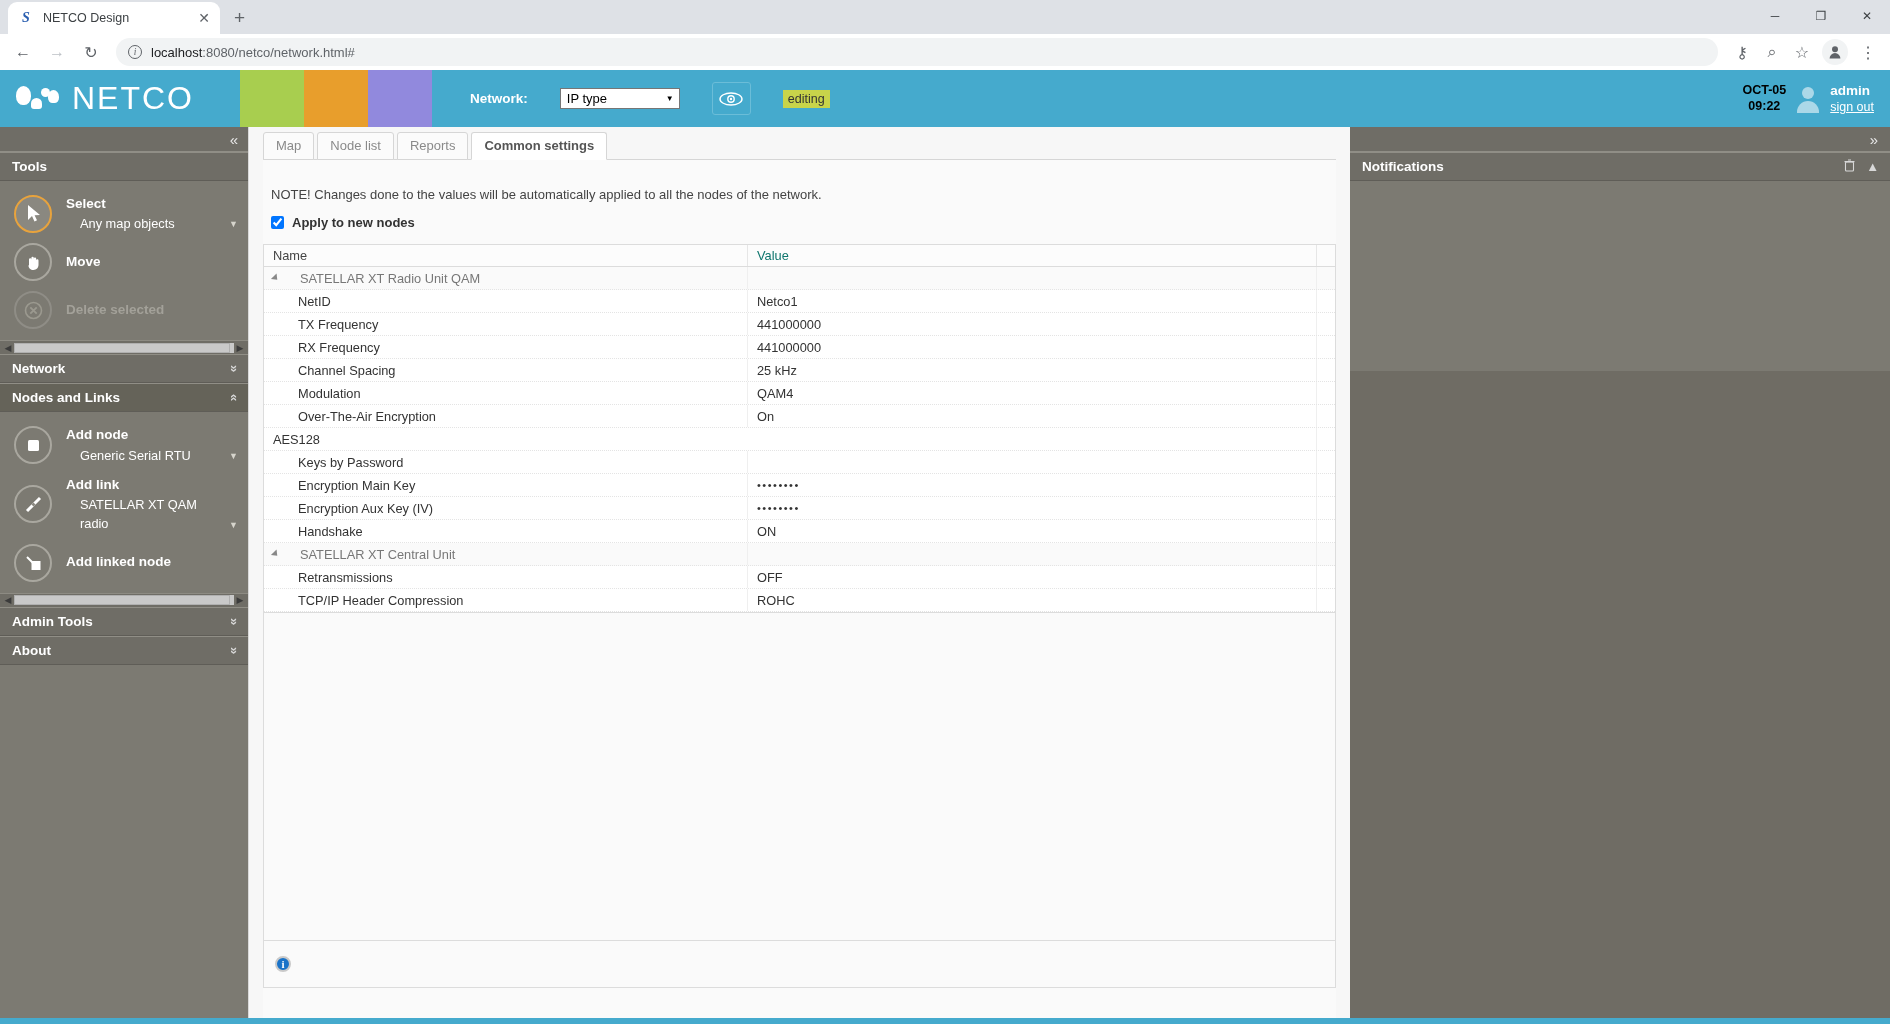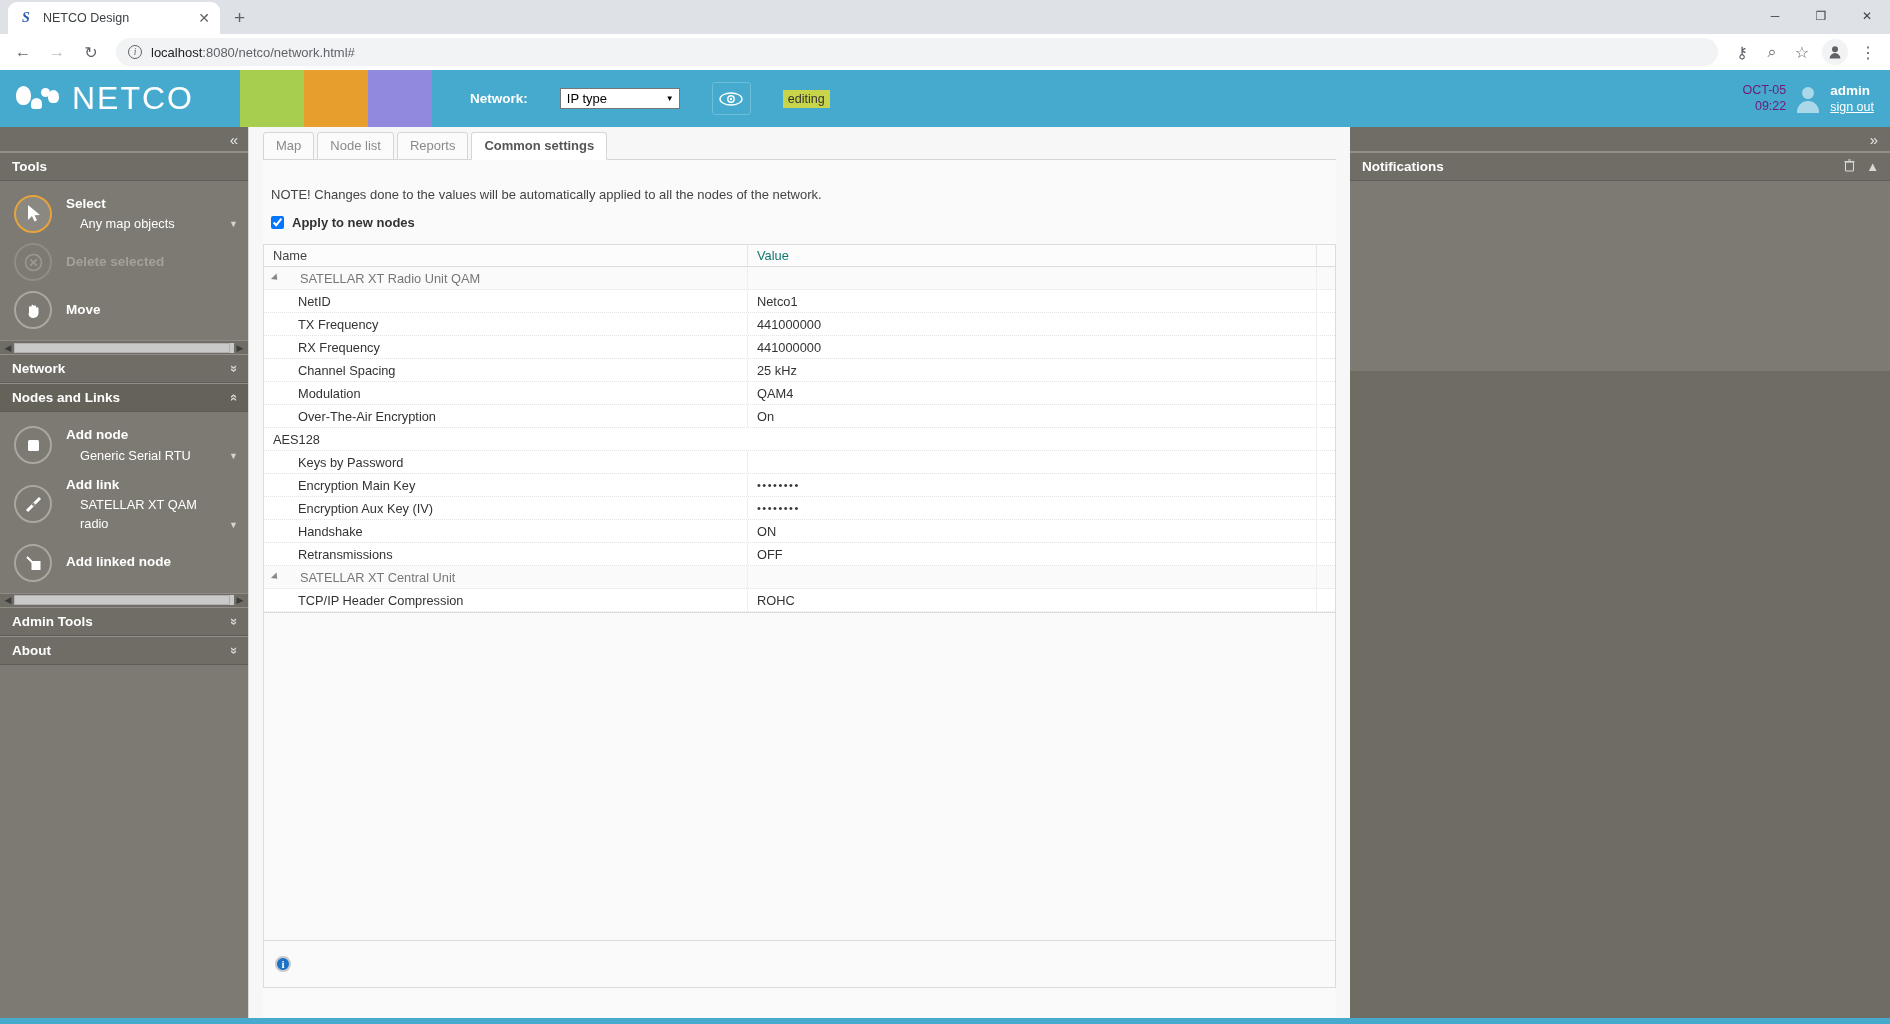--- a/index.html
+++ b/index.html
@@ -69,21 +69,21 @@
     font-size: 13px; color: #000; display: flex; align-items: center;
     justify-content: space-between; padding: 0 5px 0 6px; cursor: pointer;
   }
   .net-select .caret { font-size: 8px; }
   .eye-btn {
     width: 39px; height: 33px; border: 1px solid #6bbdd8; border-radius: 3px;
     display: flex; align-items: center; justify-content: center; cursor: pointer;
   }
   .editing-badge { background: #c8d44a; color: #333; font-size: 12.5px; padding: 2px 5px; }
   .hdr-right { display: flex; align-items: center; gap: 9px; padding-right: 16px; }
-  .datetime { color: #701a75; font-size: 12.5px; line-height: 1.25; text-align: right; }
+  .datetime { color: #000000; font-size: 12.5px; line-height: 1.25; text-align: center; font-weight: bold; }
   .user-avatar { width: 26px; height: 28px; position: relative; opacity: .55; }
   .ua-head { position: absolute; width: 12px; height: 12px; border-radius: 50%; background: #fff; left: 7px; top: 2px; }
   .ua-body { position: absolute; width: 22px; height: 12px; border-radius: 11px 11px 0 0; background: #fff; left: 2px; top: 16px; }
   .user-block { color: #fff; font-size: 12.5px; line-height: 1.3; text-align: left; }
   .user-name { font-weight: bold; font-size: 13.5px; }
   .signout { text-decoration: underline; cursor: pointer; display: block; }
 
   
   .app-body { display: flex; height: 891px; background: #6f6c64; }
 
@@ -282,38 +282,38 @@
               <path d="M3 1 L3 16 L7 12 L9.5 17.5 L12 16.3 L9.6 11.2 L15 11 Z" fill="#fff"></path>
             </svg>
         </div>
         <div class="tool-text">
           <div class="tool-title">Select</div>
           <div class="tool-sub">Any map objects</div>
         </div>
         <span class="tool-dd">▼</span>
       </div>
       <div class="tool-row">
+        <div class="tool-icon">
+          <svg width="17" height="19" viewBox="0 0 17 19">
+              <path d="M4 12 L4 6.5a1.2 1.2 0 0 1 2.4 0V5a1.2 1.2 0 0 1 2.4 0v.8a1.2 1.2 0 0 1 2.4 0v1.2a1.2 1.2 0 0 1 2.3.4v4.4c0 3-2 5.2-5 5.2s-5-2-5-4.6z" fill="#fff"></path>
+            </svg>
+        </div>
+        <div class="tool-text">
+          <div class="tool-title">Move</div>
+        </div>
+      </div>
+      <div class="tool-row">
         <div class="tool-icon dim">
           <svg width="19" height="19" viewBox="0 0 19 19">
               <circle cx="9.5" cy="9.5" r="8" fill="none" stroke="#9b998f" stroke-width="1.6"></circle>
               <path d="M6.3 6.3 L12.7 12.7 M12.7 6.3 L6.3 12.7" stroke="#9b998f" stroke-width="1.8"></path>
             </svg>
         </div>
         <div class="tool-text dim">
           <div class="tool-title">Delete selected</div>
-        </div>
-      </div>
-      <div class="tool-row">
-        <div class="tool-icon">
-          <svg width="17" height="19" viewBox="0 0 17 19">
-              <path d="M4 12 L4 6.5a1.2 1.2 0 0 1 2.4 0V5a1.2 1.2 0 0 1 2.4 0v.8a1.2 1.2 0 0 1 2.4 0v1.2a1.2 1.2 0 0 1 2.3.4v4.4c0 3-2 5.2-5 5.2s-5-2-5-4.6z" fill="#fff"></path>
-            </svg>
-        </div>
-        <div class="tool-text">
-          <div class="tool-title">Move</div>
         </div>
       </div>
     </div>
     <div class="hscroll">
       <span class="hs-arrow">◀</span>
       <div class="hs-track">
           <div class="hs-thumb" style="width:98%"></div>
         </div>
       <span class="hs-arrow">▶</span>
     </div>
@@ -462,32 +462,32 @@
         <div class="grow">
           <div class="g-name">Encryption Aux Key (IV)</div>
           <div class="g-value dots">••••••••</div>
           <div class="g-pad"></div>
         </div>
         <div class="grow">
           <div class="g-name">Handshake</div>
           <div class="g-value">ON</div>
           <div class="g-pad"></div>
         </div>
-        <div class="grow">
-          <div class="g-name">Retransmissions</div>
-          <div class="g-value">OFF</div>
-          <div class="g-pad"></div>
-        </div>
-
         <div class="grow group">
           <div class="g-name">
             <span class="tri"></span>
             <span>SATELLAR XT Central Unit</span>
           </div>
           <div class="g-value"></div>
+          <div class="g-pad"></div>
+        </div>
+
+        <div class="grow">
+          <div class="g-name">Retransmissions</div>
+          <div class="g-value">OFF</div>
           <div class="g-pad"></div>
         </div>
         <div class="grow">
           <div class="g-name">TCP/IP Header Compression</div>
           <div class="g-value">ROHC</div>
           <div class="g-pad"></div>
         </div>
       </div>
 
       <div class="grid-spacer"></div>

